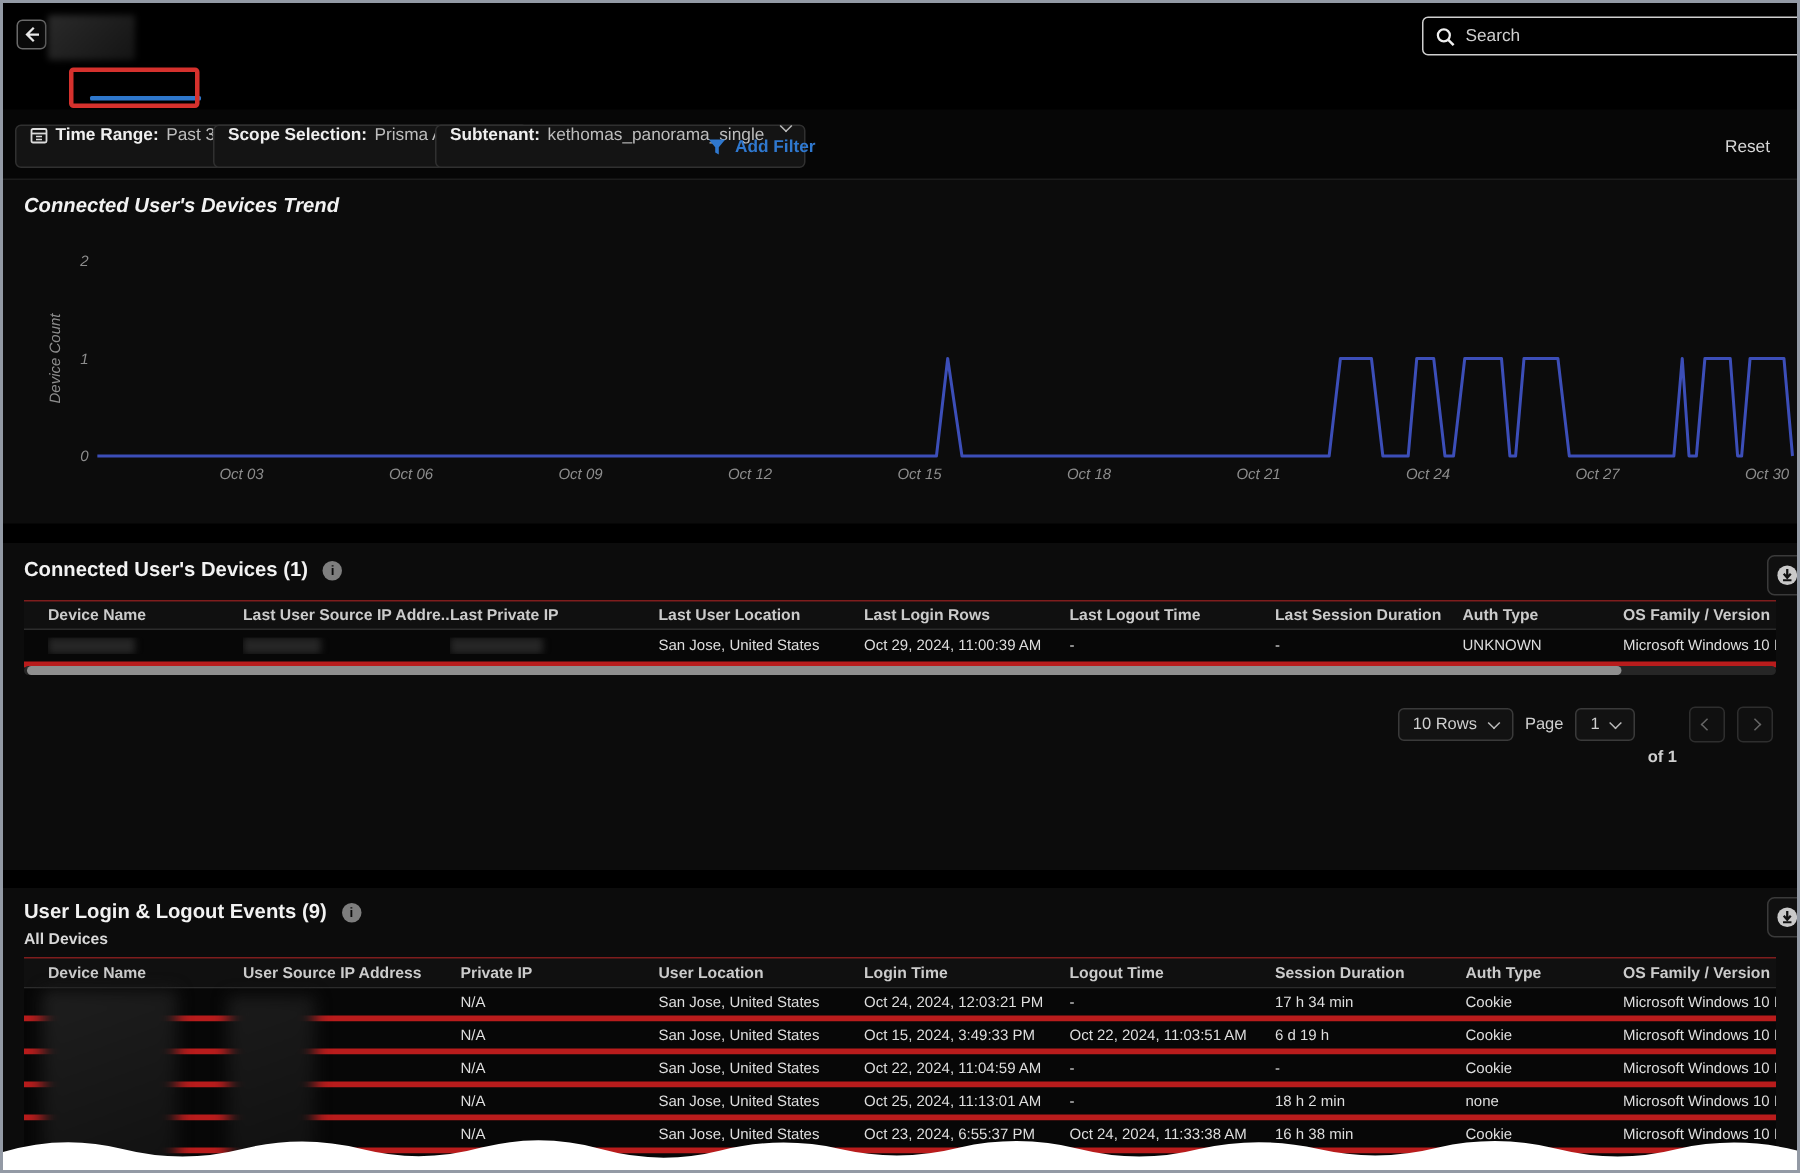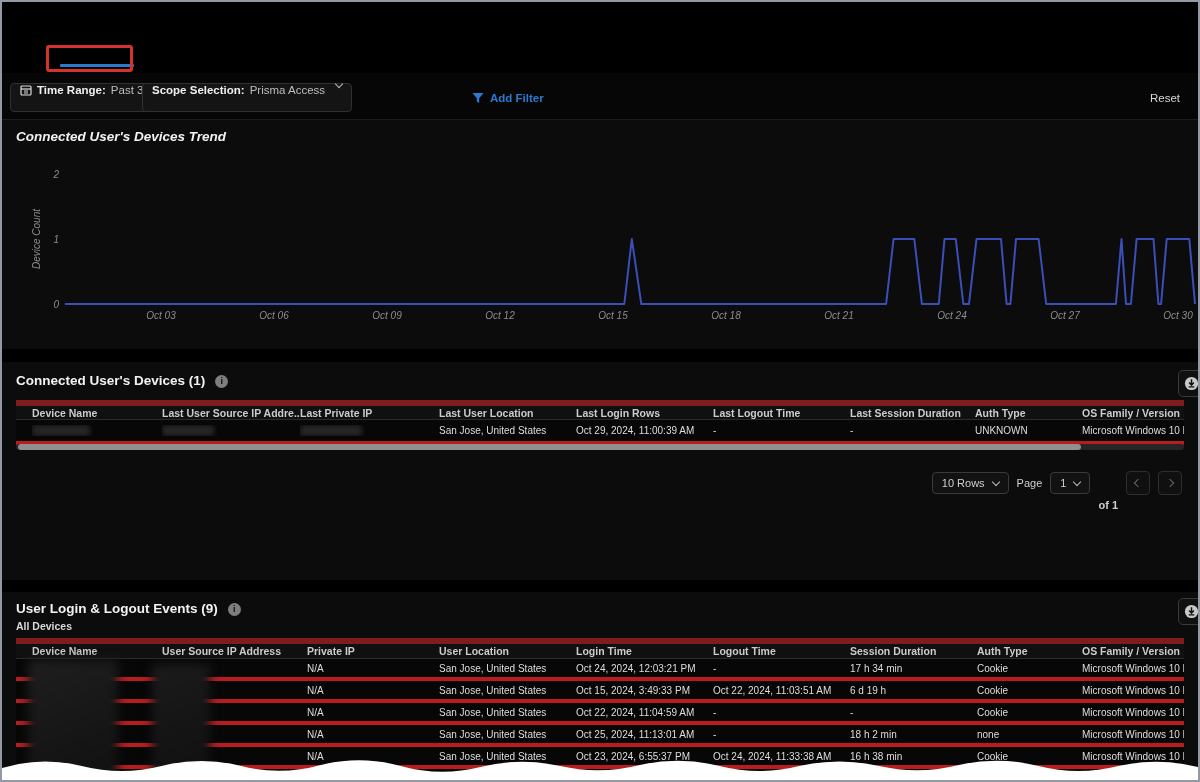--- a/index.html
+++ b/index.html
@@ -48,21 +48,21 @@
     font-size:9px; font-weight:bold; align-items:center; justify-content:center; margin-left:10px; vertical-align:1px;}
   .dl-btn{ position:absolute; right:-7px; width:27px; height:27px; border:1px solid #3a3a3a; border-radius:5px;
     background:#101010; display:flex; align-items:center; justify-content:center; cursor:pointer;}
   
   #chart-section{ top:118px; height:229px;font-style:italic; }
   #chart-section .sec-title{ position:absolute; left:14px; top:9px; }
   .chart-svg{ position:absolute; left:0; top:0; }
   
   .tbl{ position:absolute; left:14px; right:14px; }
   .trow{ display:grid; align-items:center; padding-left:16px; }
-  .trow.head{ background:#101010; border-top:6px solid #7f1d1d; border-bottom:1px solid #2c2c2c;
+  .trow.head{ background:#101010; border-top:1px solid #7f1d1d; border-bottom:1px solid #2c2c2c;
     color:#cbcbcb; font-size:10.5px; font-weight:bold;}
   .trow.body{ color:#dedede; font-size:10px; border-bottom:4px solid #b91c1c; background:#070707;}
   .cell{ overflow:hidden; white-space:nowrap; text-overflow:clip; padding-right:8px;}
   .blob-cell{ height:11px; border-radius:2px; background:#262626; filter:blur(2.5px); }
   .hscroll{ position:absolute; left:14px; right:14px; height:6px; background:#262626; border-radius:3px;}
   .hscroll .thumb{ position:absolute; left:2px; top:0; height:6px; width:91%; background:#8f8f8f; border-radius:3px; cursor:pointer;}
   
   .pager{ position:absolute; right:16px; display:flex; align-items:center; gap:8px; color:#cfcfcf; font-size:11px;}
   .pager .box{ display:flex; align-items:center; gap:8px; border:1px solid #3a3a3a; background:#121212;
     border-radius:4px; padding:4px 9px; cursor:pointer;}
@@ -78,39 +78,59 @@
   #devices-section{ top:360px; height:218px; }
   #devices-section .sec-head{ position:absolute; left:14px; top:9px; }
   #events-section{ top:590px; height:192px; }
   #events-section .sec-head{ position:absolute; left:14px; top:7px; }
 </style>
 </head>
 <body>
 
 <div class="screen">
 
+  <div class="topbar">
+    <div class="back-btn">
+      <svg width="12" height="12" viewBox="0 0 12 12">
+        <path d="M7.5 1.5 L3 6 L7.5 10.5 M3 6 H11" stroke="#e8e8e8" stroke-width="1.5" fill="none"></path>
+      </svg>
+    </div>
+    <div class="title-blob"></div>
+    <div class="searchbox">
+      <svg width="13" height="13" viewBox="0 0 14 14">
+        <circle cx="6" cy="6" r="4.3" stroke="#efefef" stroke-width="1.6" fill="none"></circle>
+        <line x1="9.2" y1="9.2" x2="13" y2="13" stroke="#efefef" stroke-width="1.8"></line>
+      </svg>
+      <input type="text" placeholder="Search" style="">
+    </div>
+  </div>
 
   <div class="tab-underline"></div>
   <div class="annotation-box"></div>
 
   <div class="filterbar">
     <div class="pill" style="left:8px;">
       <svg width="12" height="12" viewBox="0 0 12 12">
         <rect x="1" y="2" width="10" height="9" rx="1" stroke="#dcdcdc" stroke-width="1.2" fill="none"></rect>
         <line x1="1" y1="5" x2="11" y2="5" stroke="#dcdcdc" stroke-width="1.2"></line>
         <line x1="4" y1="7" x2="8" y2="7" stroke="#dcdcdc" stroke-width="1"></line>
         <line x1="4" y1="9" x2="8" y2="9" stroke="#dcdcdc" stroke-width="1"></line>
       </svg>
       <b>Time Range:</b>
       <span>Past 30 Days</span>
       <i class="chev down"></i>
     </div>
     <div class="pill" style="left:140px;">
       <b>Scope Selection:</b>
       <span>Prisma Access</span>
+      <i class="chev down"></i>
+    </div>
+    <div class="pill" style="left:288px;">
+      <b>Subtenant:</b>
+      <span>kethomas_panorama_single</span>
       <i class="chev down"></i>
     </div>
     <div class="add-filter">
       <svg width="12" height="12" viewBox="0 0 12 12">
         <path d="M0.5 1 H11.5 L7.2 6.2 V11 L4.8 9.6 V6.2 Z" fill="#2f78cf"></path>
       </svg>
       <span>Add Filter</span>
     </div>
     <div class="reset-btn">Reset</div>
   </div>

